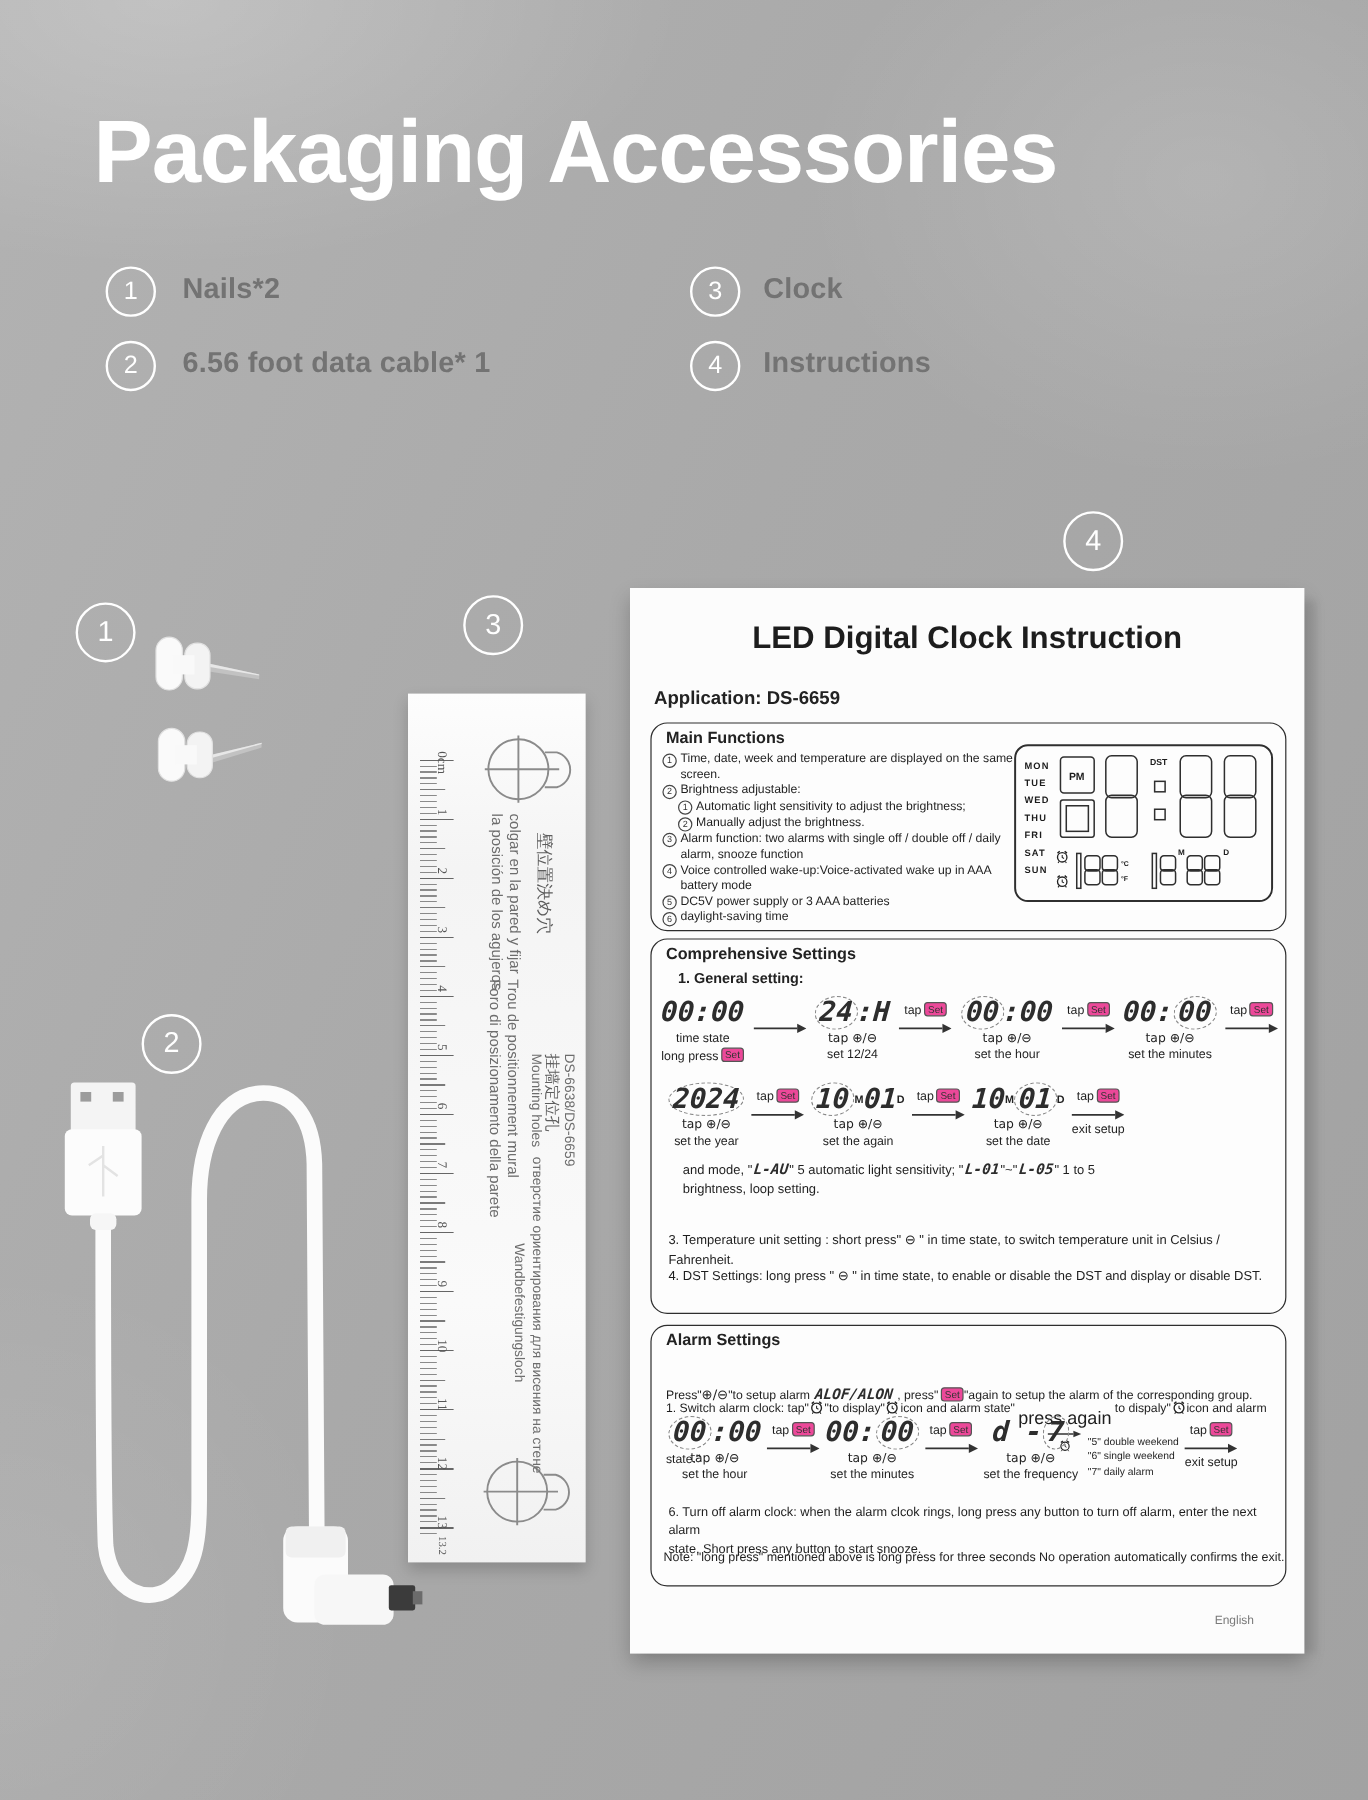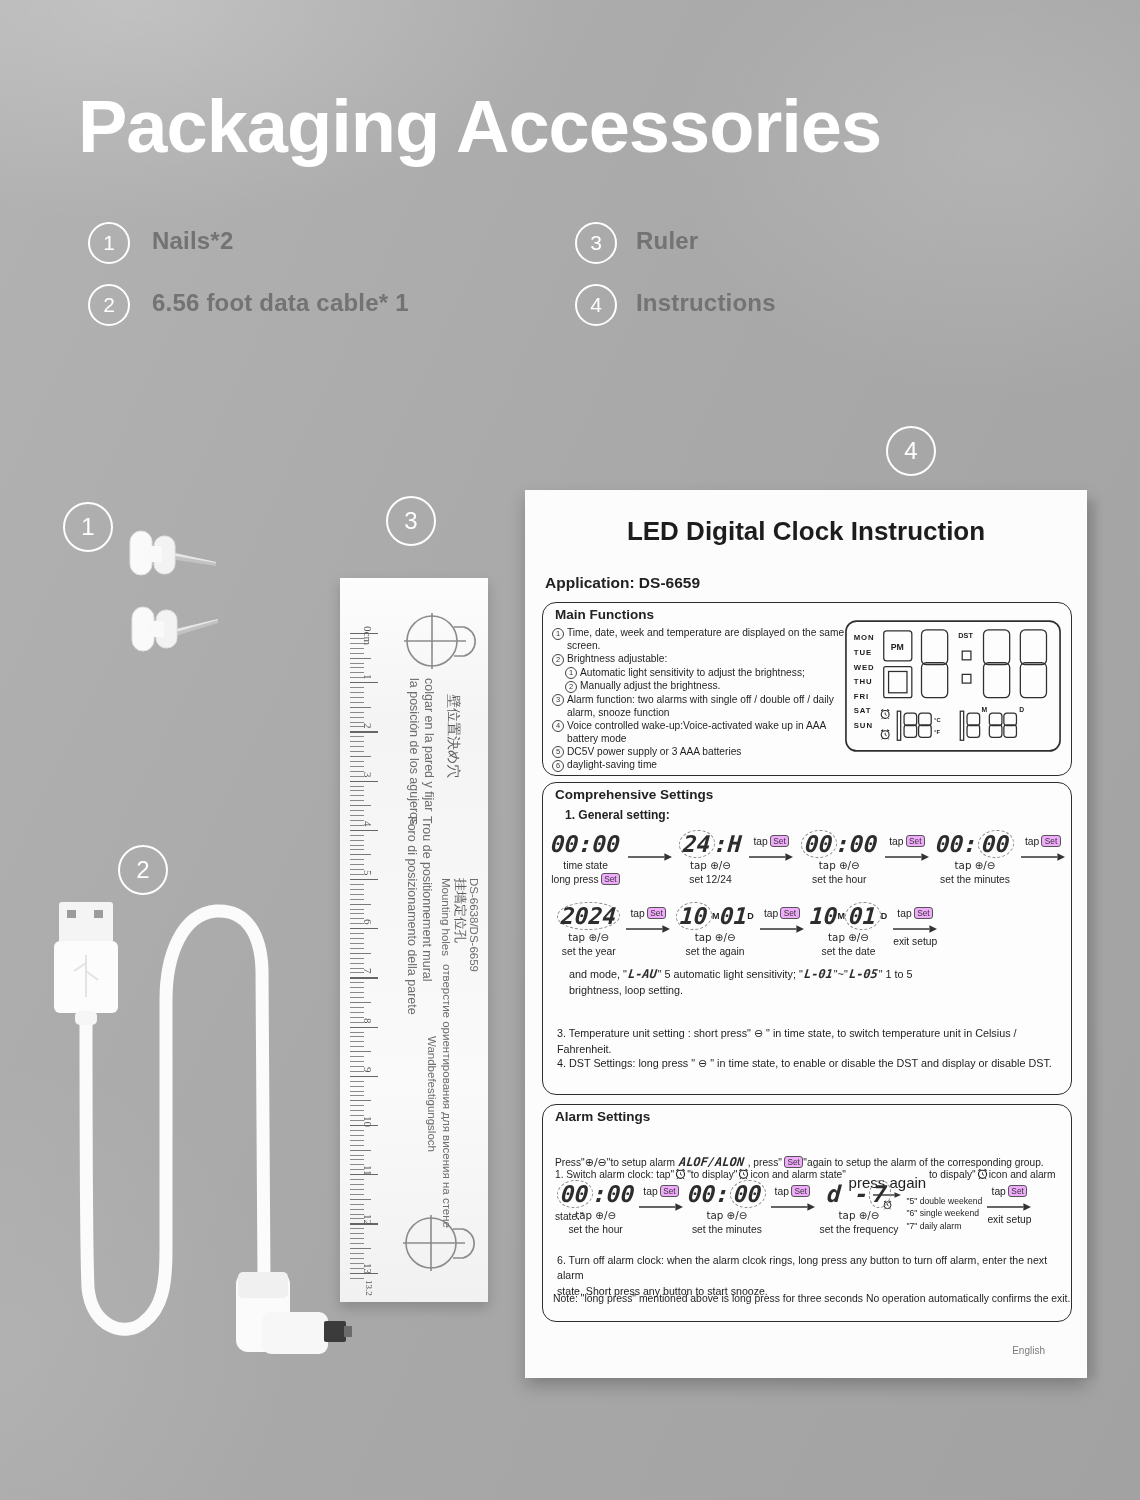--- a/index.html
+++ b/index.html
@@ -85,21 +85,21 @@
     font-family:"DejaVu Sans Mono",monospace;font-weight:700;font-style:italic;
     font-size:23px;color:#2d2d2d;letter-spacing:0px;display:inline-block;transform:skewX(-4deg);
   }
   .seg:empty,.hl:empty,.key:empty,.dsup:empty,.cap:empty,.exitcap:empty{display:none;}
   .hl{border:1.5px dashed #8a8a8a;border-radius:50%;padding:0 3px;}
   .dsup{font-size:9px;font-weight:700;vertical-align:14px;font-style:normal;}
   .cap{font-size:10.3px;color:#1f1f1f;line-height:1.35;text-align:right;}
   .op{font-family:"DejaVu Sans",sans-serif;}
   .key{
     display:inline-block;border:1px solid #555;border-radius:3px;font-size:8.3px;line-height:1.25;
-    padding:0 2.5px;margin-left:2px;vertical-align:1px;background:#f0abfc;color:#333;
+    padding:0 2.5px;margin-left:2px;vertical-align:1px;background:#ec4899;color:#333;
   }
   .arr{display:flex;flex-direction:column;align-items:center;padding-top:6px;min-width:44px;}
   .arrlabel{font-size:10.3px;height:14px;color:#1f1f1f;}
   .arrsvg{width:44px;height:10px;margin-top:3px;}
   .arrsvg line{stroke:#333;stroke-width:1.5;}
   .arrsvg polygon{fill:#333;}
   .exitcap{font-size:10.3px;margin-top:2px;}
   .para{position:absolute;font-size:10.8px;line-height:1.45;color:#1e1e1e;width:506px;left:14px;}
   .seg-inline{
     font-family:"DejaVu Sans Mono",monospace;font-weight:700;font-style:italic;font-size:12px;
@@ -136,21 +136,21 @@
     <span>1</span>
   </div>
 <div class="lg-label" style="left:152px;top:227px;">Nails*2</div>
 <div class="lg-circle" style="left:88px;top:284px;">
     <span>2</span>
   </div>
 <div class="lg-label" style="left:152px;top:289px;">6.56 foot data cable* 1</div>
 <div class="lg-circle" style="left:575px;top:222px;">
     <span>3</span>
   </div>
-<div class="lg-label" style="left:636px;top:227px;">Ruler</div>
+<div class="lg-label" style="left:636px;top:227px;">Clock</div>
 <div class="lg-circle" style="left:575px;top:284px;">
     <span>4</span>
   </div>
 <div class="lg-label" style="left:636px;top:289px;">Instructions</div>
 
 <div class="marker" style="left:63px;top:502px;">1</div>
 <div class="marker" style="left:118px;top:845px;">2</div>
 <div class="marker" style="left:386px;top:496px;">3</div>
 <div class="marker" style="left:886px;top:426px;">4</div>
 

